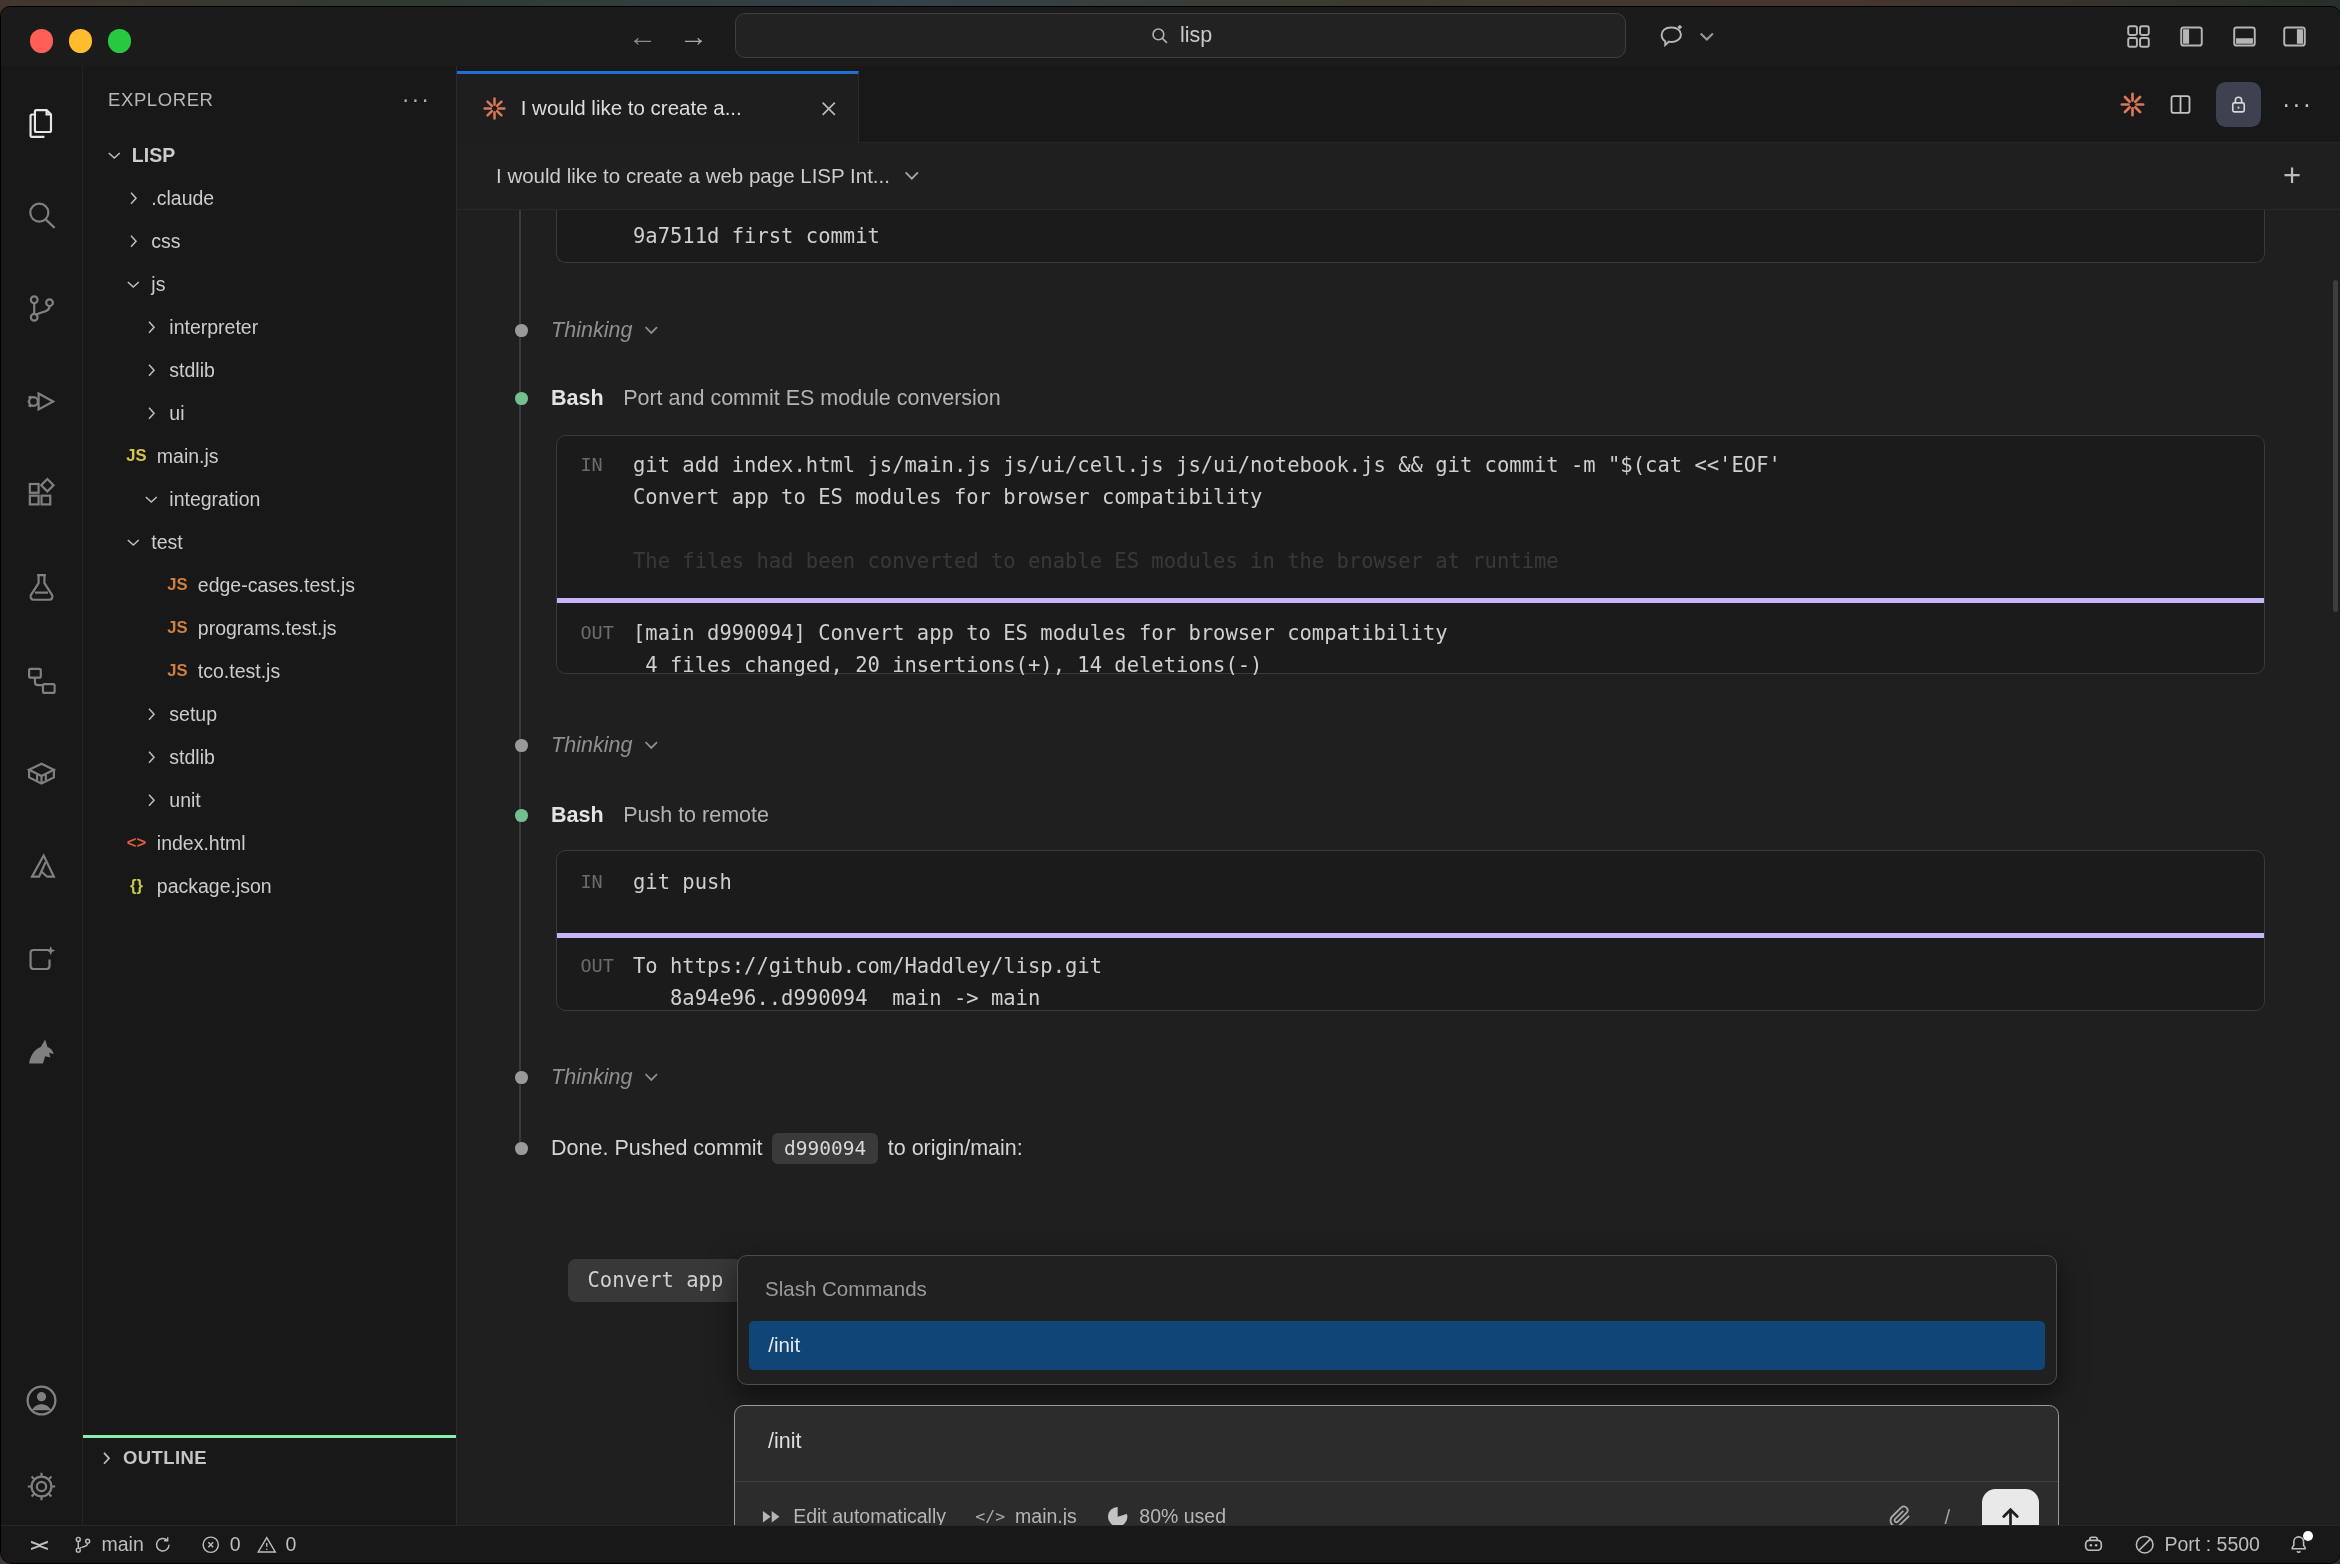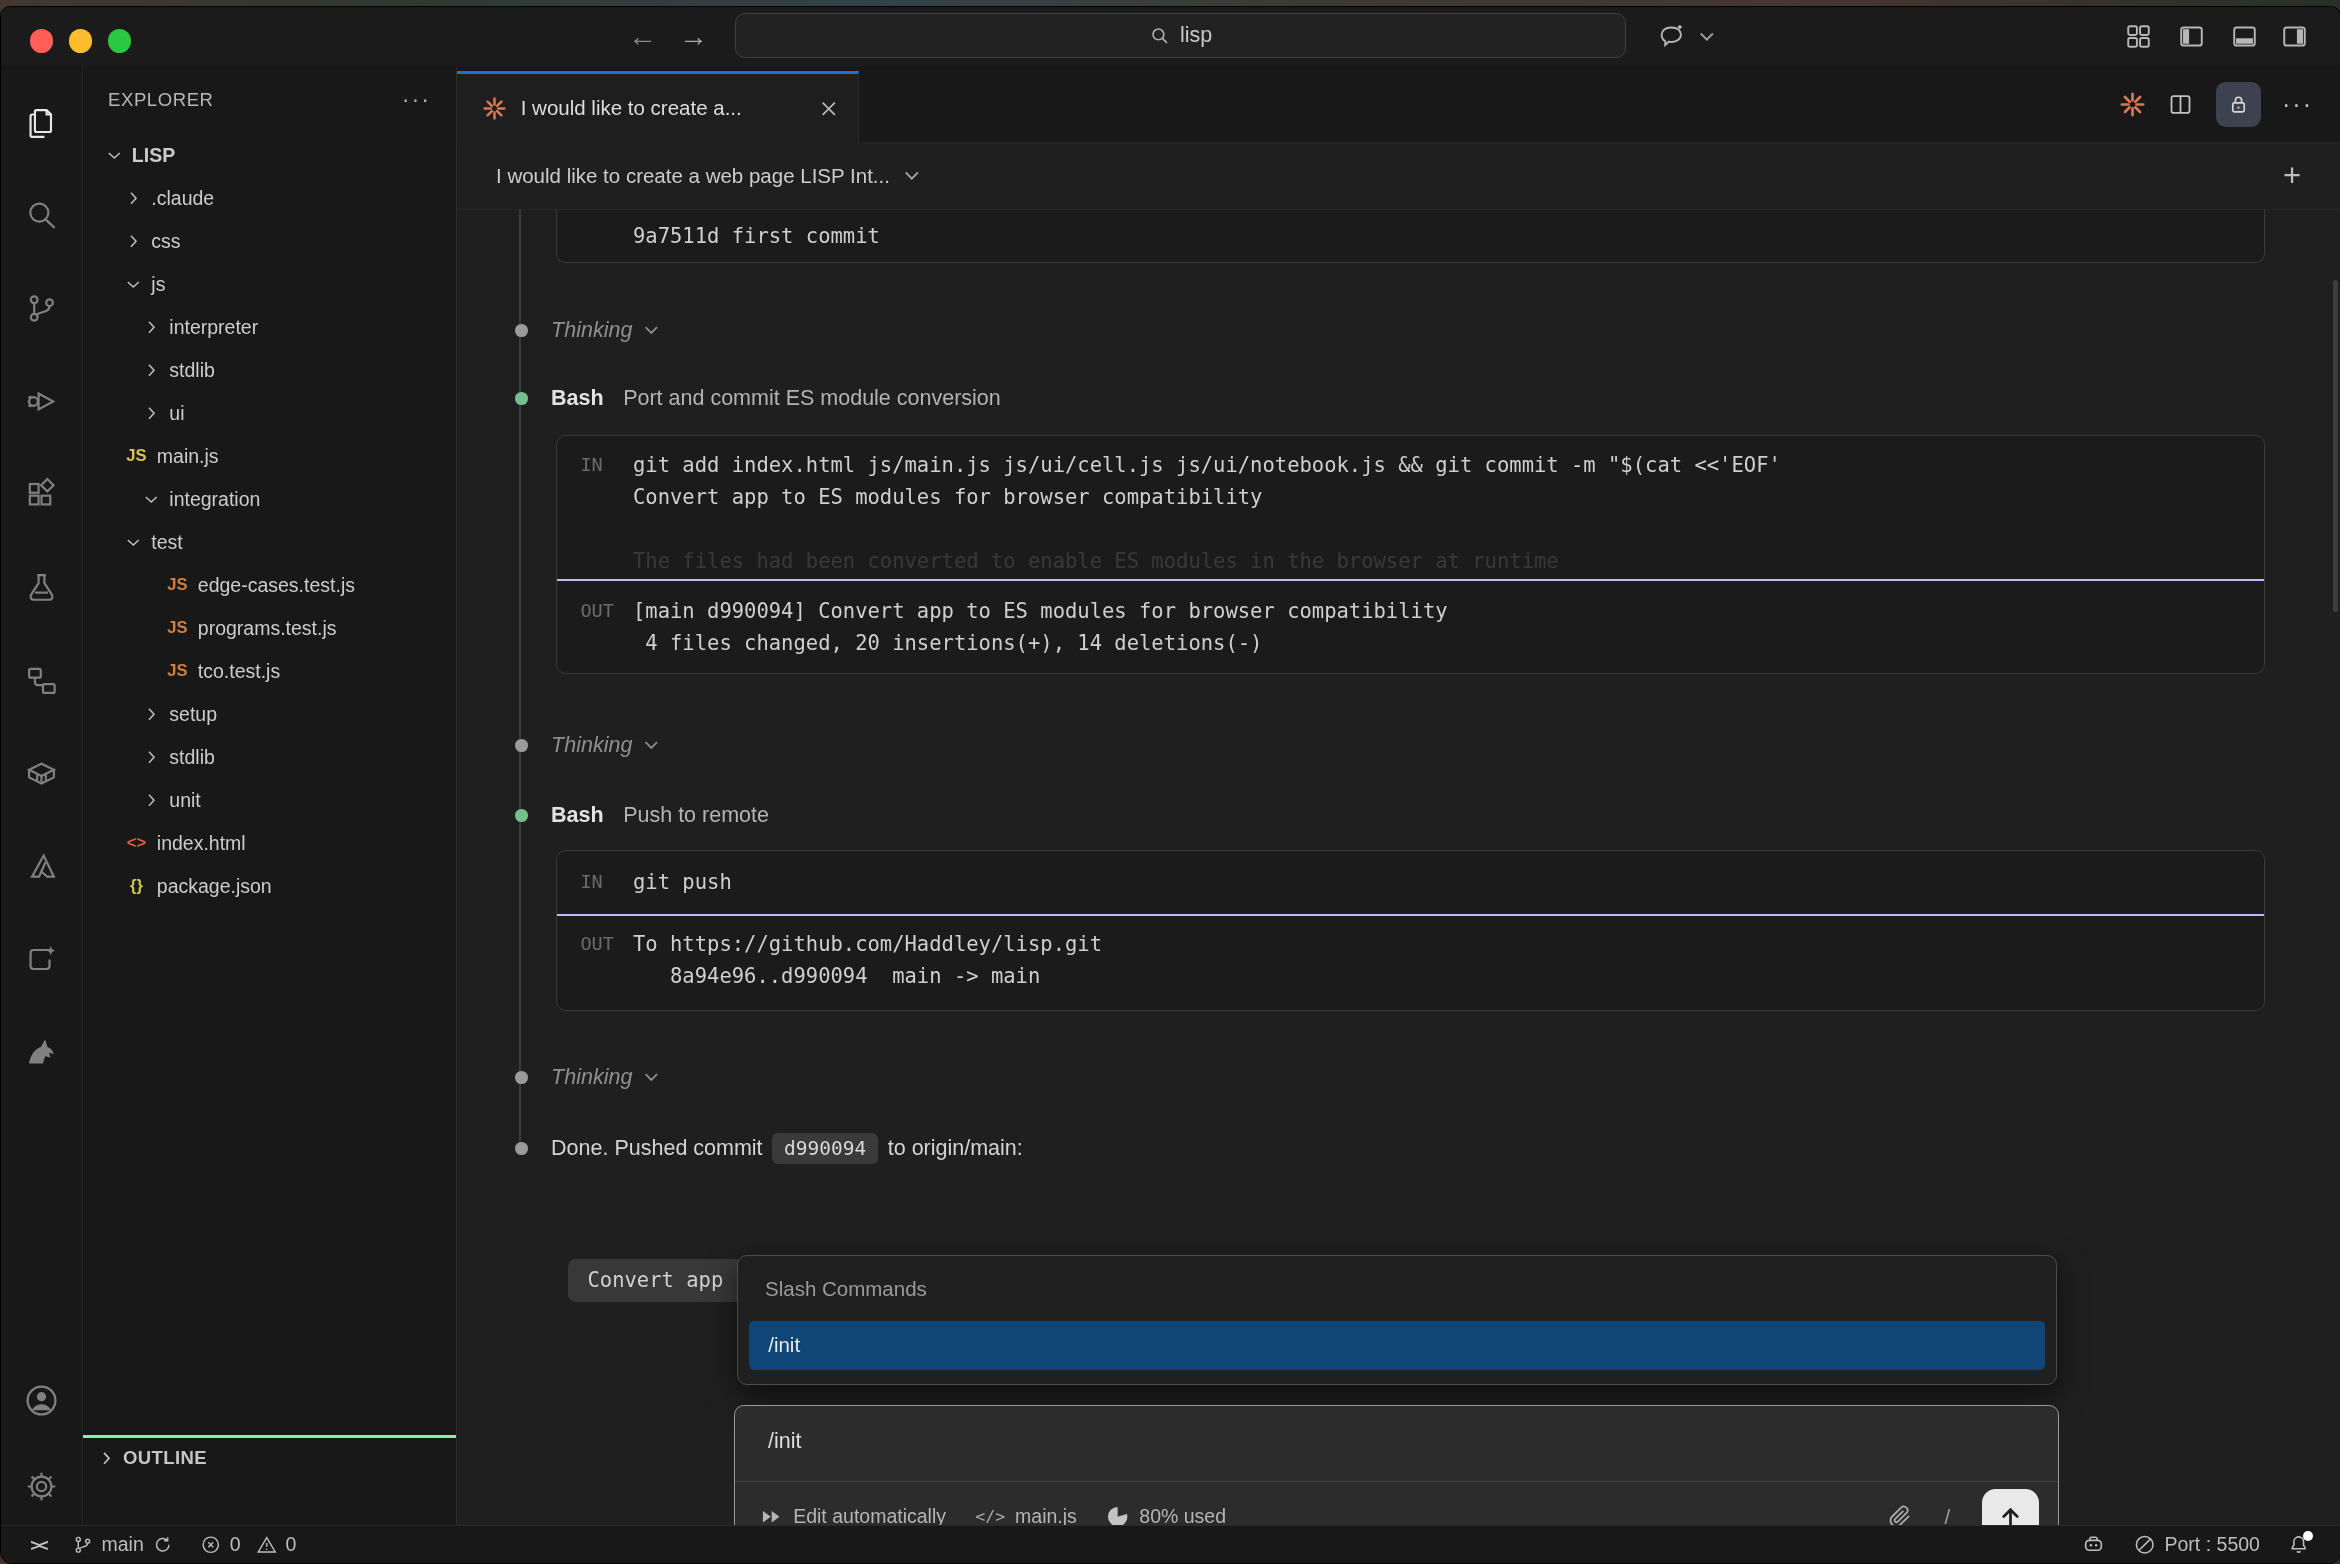--- a/index.html
+++ b/index.html
@@ -62,21 +62,21 @@
   .ch-plus { margin-left:auto; color:#bdbdbd; font-size:31px; font-weight:300; }
   .content { position:absolute; left:0; right:0; top:144px; bottom:0; overflow:hidden; }
   .vline { position:absolute; left:62px; top:0; width:2px; height:944px; background:#3a3a3a; }
   .mono { font-family:"DejaVu Sans Mono", monospace; }
   .cblock { position:absolute; left:99px; width:1709px; background:#1b1b1b; border:1px solid #3a3a3a; border-radius:9.8px; }
   .cb-top { top:0; height:53px; border-top:none; border-radius:0 0 9.8px 9.8px; display:flex; align-items:center; }
   .cb-top .code { padding-left:76px; }
   .cb-sec { display:flex; }
   .cb-lbl { width:76px; flex:0 0 auto; padding-left:23.4px; color:#6b6b6b; font-size:18.5px; line-height:32px; }
   .cb-code { color:#cfcfcf; font-size:20.5px; line-height:32px; white-space:pre; }
-  .cb-div { border-top:2px solid #c4b5fd; }
+  .cb-div { border-top:5px solid #c4b5fd;margin-top:19px; }
   .faded { opacity:.16; }
   .crow { position:absolute; left:58px; height:43px; display:flex; align-items:center; }
   .dot { width:12.7px; height:12.7px; border-radius:50%; background:#9a9a9a; margin-right:23.4px; flex:0 0 auto; }
   .dot.green { background:#74bf8f; }
   .thinking-lbl { color:#8f8f8f; font-size:21.5px; font-style:italic; margin-right:11.7px; }
   .chev-sm { color:#8f8f8f; display:flex; }
   .bash-lbl { color:#e3e3e3; font-size:21.5px; font-weight:bold; margin-right:19.5px; }
   .bash-desc { color:#b3b3b3; font-size:21.5px; }
   .done-text { color:#d4d4d4; font-size:21.5px; }
   .inline-code { font-family:"DejaVu Sans Mono",monospace; font-size:19.5px; background:#3a3a3a; border-radius:5.9px; padding:3.9px 11.7px; margin:0 9.8px; color:#d8d8d8; }

